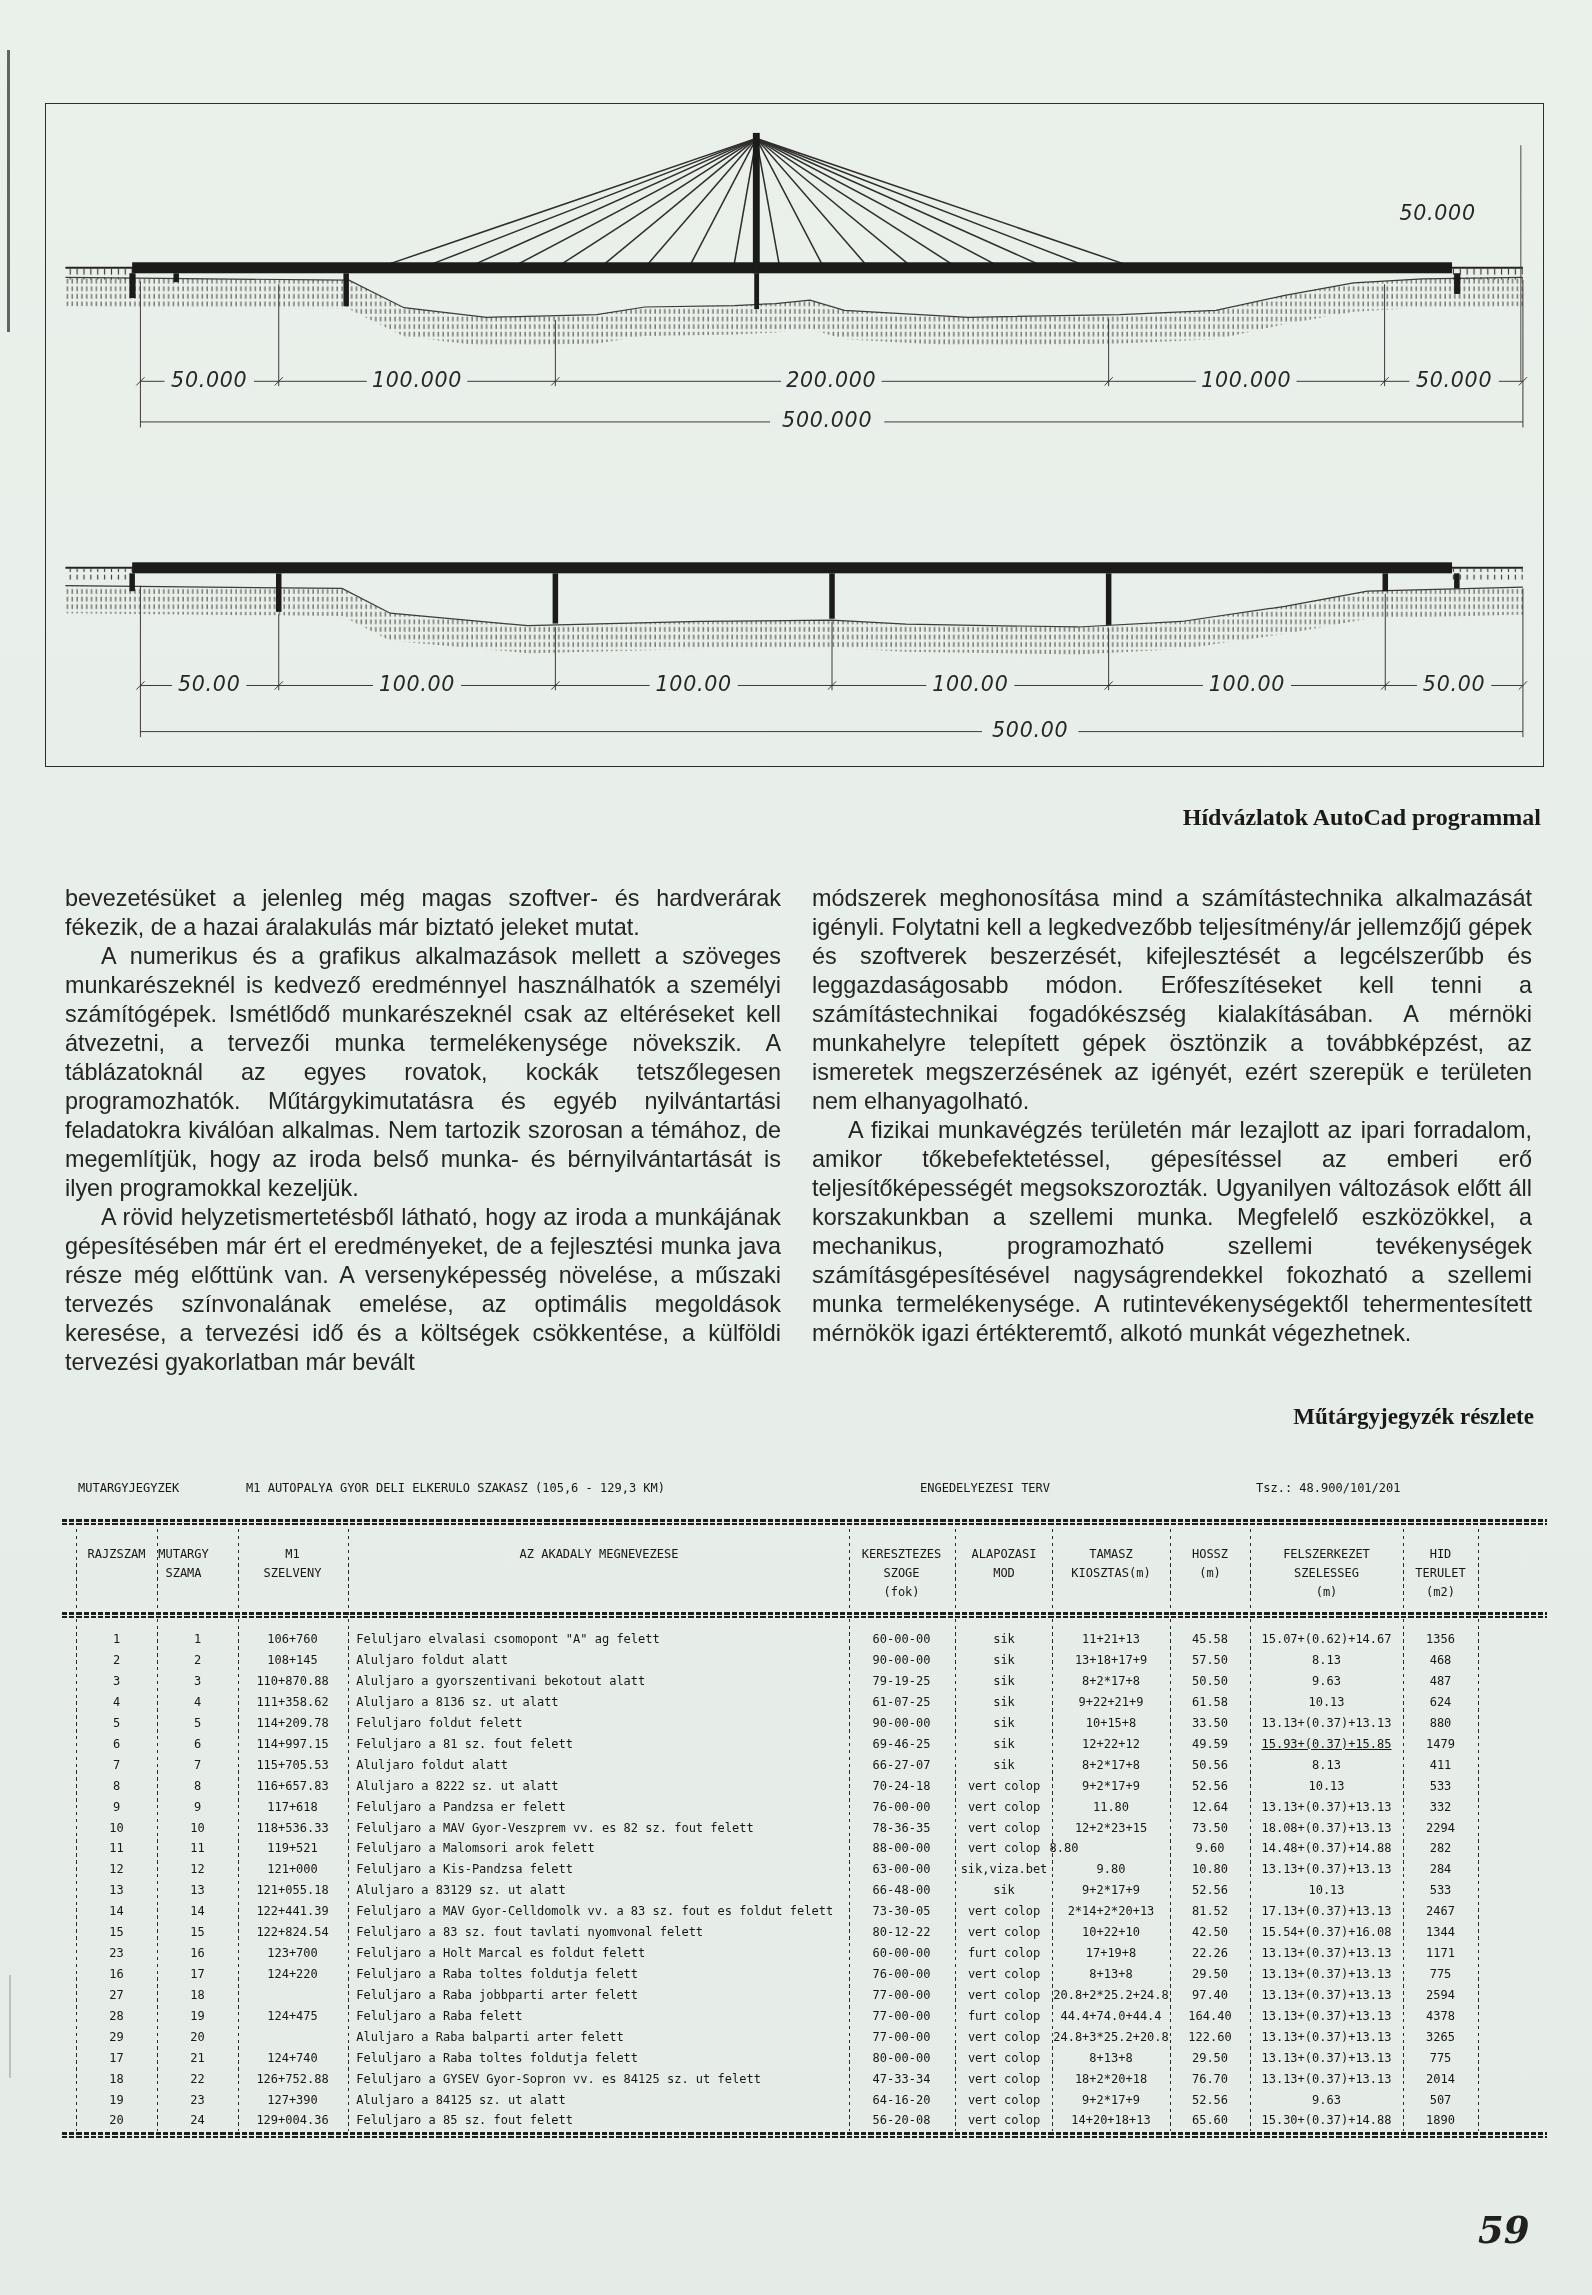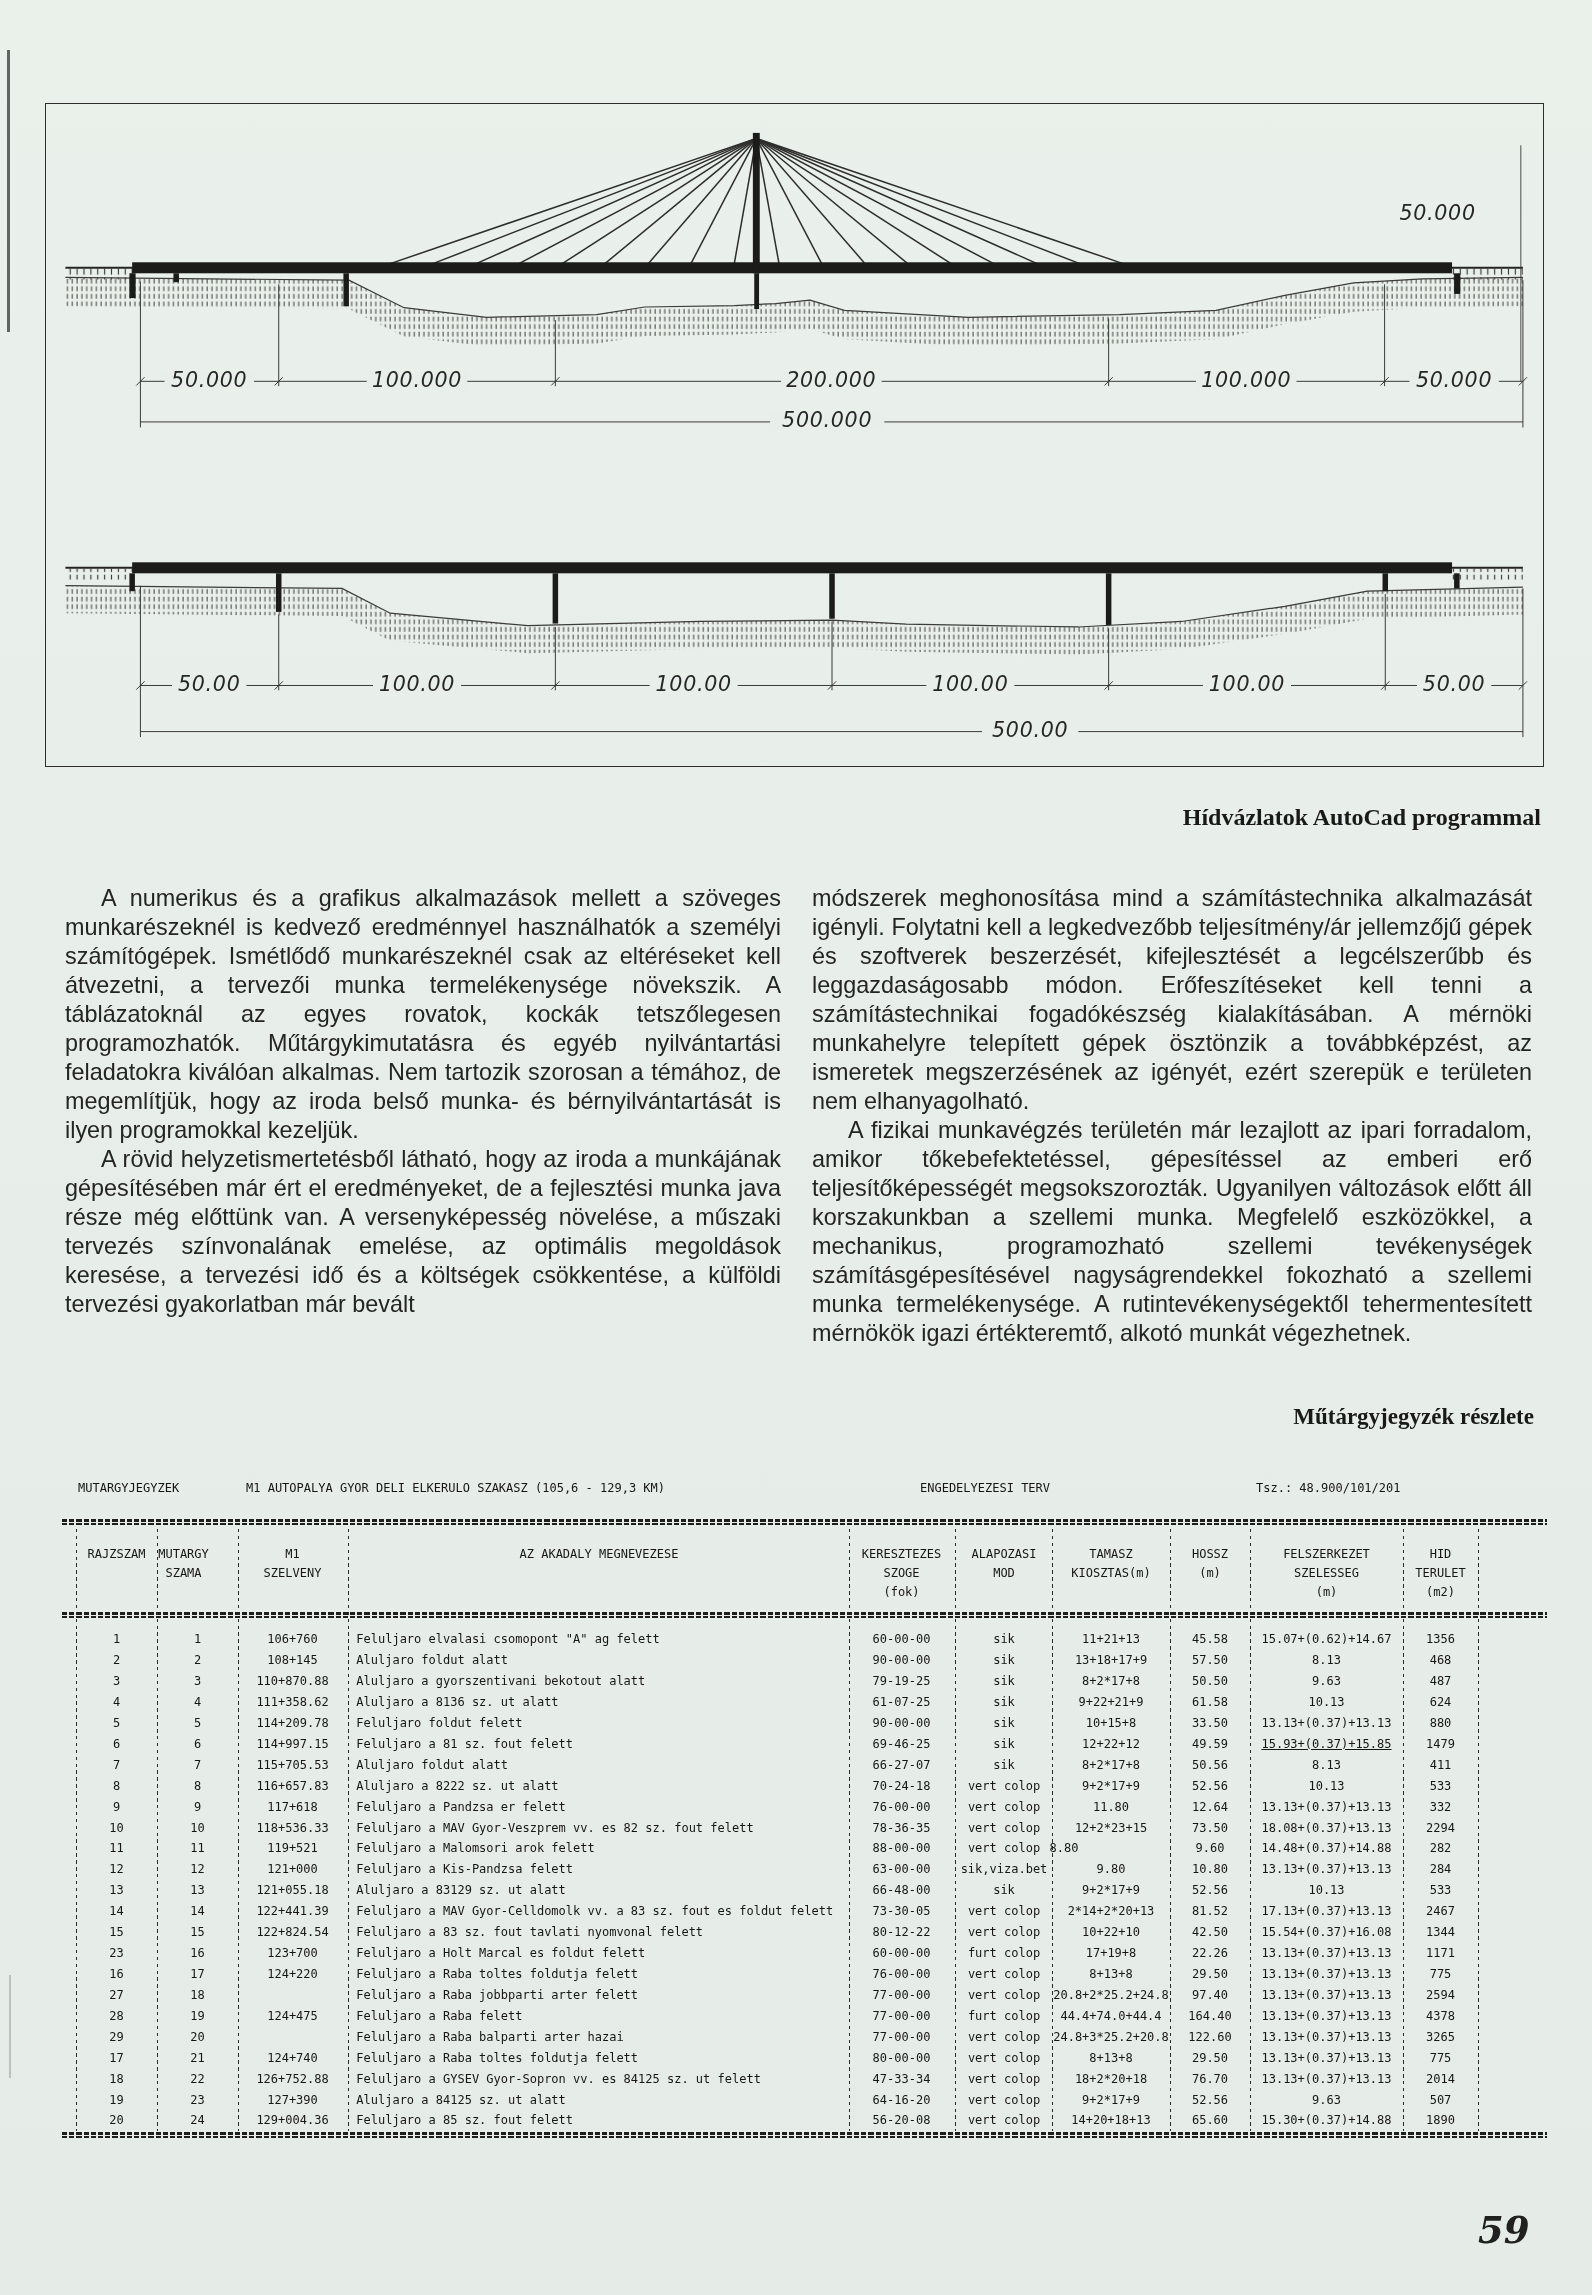--- a/index.html
+++ b/index.html
@@ -179,20 +179,21 @@
       </g>
       <line x1="137" y1="912" x2="2146" y2="912" stroke="#343432" stroke-width="1.4"></line>
       <rect x="1360" y="899" width="140" height="25" fill="#e8eee9"></rect>
       <text class="dim" x="1430" y="920" text-anchor="middle">500.00</text>
     </g>
   </svg>
 
   <div class="fig-caption">Hídvázlatok AutoCad programmal</div>
 
   <div class="col left">
+    <p>bevezetésüket a jelenleg még magas szoftver- és hardverárak fékezik, de a hazai áralakulás már biztató jeleket mutat.</p>
     <p class="ind">A numerikus és a grafikus alkalmazások mellett a szöveges munkarészeknél is kedvező eredménnyel használhatók a személyi számítógépek. Ismétlődő munkarészeknél csak az eltéréseket kell átvezetni, a tervezői munka termelékenysége növekszik. A táblázatoknál az egyes rovatok, kockák tetszőlegesen programozhatók. Műtárgykimutatásra és egyéb nyilvántartási feladatokra kiválóan alkalmas. Nem tartozik szorosan a témához, de megemlítjük, hogy az iroda belső munka- és bérnyilvántartását is ilyen programokkal kezeljük.</p>
     <p class="ind">A rövid helyzetismertetésből látható, hogy az iroda a munkájának gépesítésében már ért el eredményeket, de a fejlesztési munka java része még előttünk van. A versenyképesség növelése, a műszaki tervezés színvonalának emelése, az optimális megoldások keresése, a tervezési idő és a költségek csökkentése, a külföldi tervezési gyakorlatban már bevált</p>
   </div>
   <div class="col right">
     <p>módszerek meghonosítása mind a számítástechnika alkalmazását igényli. Folytatni kell a legkedvezőbb teljesítmény/ár jellemzőjű gépek és szoftverek beszerzését, kifejlesztését a legcélszerűbb és leggazdaságosabb módon. Erőfeszítéseket kell tenni a számítástechnikai fogadókészség kialakításában. A mérnöki munkahelyre telepített gépek ösztönzik a továbbképzést, az ismeretek megszerzésének az igényét, ezért szerepük e területen nem elhanyagolható.</p>
     <p class="ind">A fizikai munkavégzés területén már lezajlott az ipari forradalom, amikor tőkebefektetéssel, gépesítéssel az emberi erő teljesítőképességét megsokszorozták. Ugyanilyen változások előtt áll korszakunkban a szellemi munka. Megfelelő eszközökkel, a mechanikus, programozható szellemi tevékenységek számításgépesítésével nagyságrendekkel fokozható a szellemi munka termelékenysége. A rutintevékenységektől tehermentesített mérnökök igazi értékteremtő, alkotó munkát végezhetnek.</p>
   </div>
   <div class="right-caption">Műtárgyjegyzék részlete</div>
 
   <div id="mtable">
@@ -489,21 +490,21 @@
         <div class="tbl-c" style="left: 955px; width: 98px;">furt colop</div>
         <div class="tbl-c" style="left: 1052px; width: 118px;">44.4+74.0+44.4</div>
         <div class="tbl-c" style="left: 1170px; width: 80px;">164.40</div>
         <div class="tbl-c" style="left: 1250px; width: 153px;">13.13+(0.37)+13.13</div>
         <div class="tbl-c" style="left: 1403px; width: 75px;">4378</div>
       </div>
       <div class="tbl-row" style="top: 2027px;">
         <div class="tbl-c" style="left: 76px; width: 81px;">29</div>
         <div class="tbl-c" style="left: 157px; width: 81px;">20</div>
         <div class="tbl-c" style="left: 238px; width: 109px;"></div>
-        <div class="tbl-c tl" style="left: 348px; width: 502px;">Feluljaro a Raba balparti arter hazai</div>
+        <div class="tbl-c tl" style="left: 348px; width: 502px;">Aluljaro a Raba balparti arter felett</div>
         <div class="tbl-c" style="left: 849px; width: 105px;">77-00-00</div>
         <div class="tbl-c" style="left: 955px; width: 98px;">vert colop</div>
         <div class="tbl-c" style="left: 1052px; width: 118px;">24.8+3*25.2+20.8</div>
         <div class="tbl-c" style="left: 1170px; width: 80px;">122.60</div>
         <div class="tbl-c" style="left: 1250px; width: 153px;">13.13+(0.37)+13.13</div>
         <div class="tbl-c" style="left: 1403px; width: 75px;">3265</div>
       </div>
       <div class="tbl-row" style="top: 2048px;">
         <div class="tbl-c" style="left: 76px; width: 81px;">17</div>
         <div class="tbl-c" style="left: 157px; width: 81px;">21</div>

